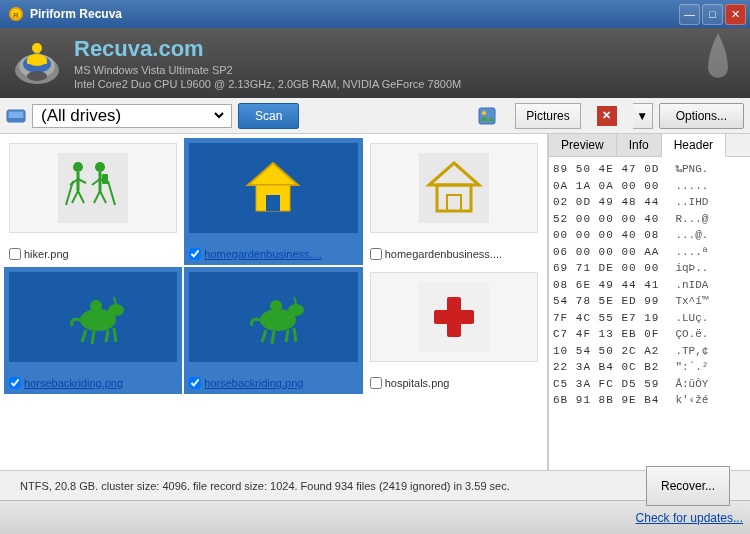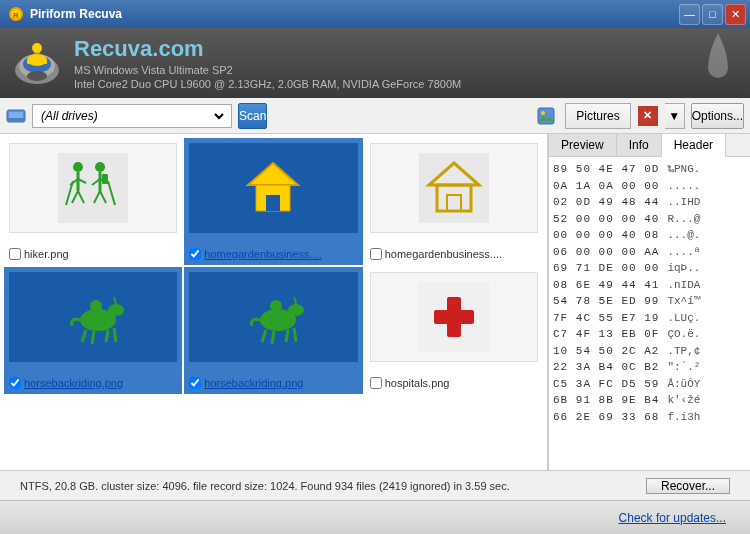--- a/index.html
+++ b/index.html
@@ -103,28 +103,27 @@
       background: white;
       height: 24px;
       padding: 0 4px;
       gap: 4px;
       min-width: 200px;
     }
     .drive-select select {
       border: none;
       outline: none;
       background: transparent;
-      font-size: 12px;
+      font-size: 17px;
       flex: 1;
       cursor: pointer;
-      font-style: italic;
     }
     .btn {
       height: 26px;
-      padding: 0 0;
+      padding: 0 16px;
       border: 1px solid #999;
       background: linear-gradient(to bottom, #f8f8f8, #e0e0e0);
       cursor: pointer;
       font-size: 12px;
       border-radius: 2px;
     }
     .btn-primary {
       background: linear-gradient(to bottom, #4a90d9, #2a70b9);
       color: white;
       border-color: #1a60a9;
@@ -261,56 +260,56 @@
     .hex-content {
       flex: 1;
       overflow: auto;
       padding: 4px;
       font-family: 'Courier New', monospace;
       font-size: 11px;
       background: white;
     }
     .hex-row {
       display: flex;
-      gap: 8px;
+      gap: 16px;
       line-height: 1.5;
     }
     .hex-bytes { color: #333; letter-spacing: 1px; }
     .hex-chars { color: #555; }
 
     
     .status-bar {
       height: 30px;
       background: #f0f0f0;
       border-top: 1px solid #ccc;
       display: flex;
       align-items: center;
       padding: 0 20px;
       font-size: 11px;
       color: #333;
     }
     .status-spacer { flex: 1; }
     .recover-btn {
-      height: 16px;
+      height: 40px;
       padding: 0 14px;
       border: 1px solid #999;
       background: linear-gradient(to bottom, #f8f8f8, #e0e0e0);
       cursor: pointer;
       font-size: 12px;
     }
 
     
     .bottom-bar {
       height: 34px;
       background: linear-gradient(to bottom, #e8e8e8, #d0d0d0);
       border-top: 1px solid #bbb;
       display: flex;
       align-items: center;
       justify-content: flex-end;
-      padding: 0 24px;
+      padding: 0 7px;
     }
     .update-link {
       color: #0645ad;
       text-decoration: underline;
       cursor: pointer;
       font-size: 12px;
     }
   </style>
 </head>
 <body>
@@ -361,21 +360,21 @@
     <rect x="3" y="5" width="14" height="8" rx="1" fill="#7ab0f0"></rect>
     <rect x="1" y="11" width="18" height="4" rx="1" fill="#4a7fc0"></rect>
   </svg>
   <div class="drive-select">
     <select>
       <option>(All drives)</option>
     </select>
   </div>
   <button class="btn btn-primary">Scan</button>
   <div class="toolbar-spacer"></div>
-  <div style="display:flex;align-items:center;gap:7px;">
+  <div style="display:flex;align-items:center;gap:16px;">
     <svg width="18" height="18" viewBox="0 0 18 18" style="margin-right:3px;">
       <rect x="1" y="1" width="16" height="16" rx="2" fill="#5a8fd0" stroke="#3a6fb0"></rect>
       <circle cx="6" cy="6" r="2" fill="#ffd000"></circle>
       <path d="M2 14 L6 9 L10 13 L13 10 L16 14Z" fill="#4a9f40"></path>
     </svg>
     <button class="pictures-btn">
       <span>Pictures</span>
     </button>
     <button class="filter-close">✕</button>
     <div class="filter-arrow">▼</div>
@@ -581,24 +580,20 @@
           <span class="hex-chars">":´.²</span>
         </div>
         <div class="hex-row">
           <span class="hex-bytes">C5 3A FC D5 59</span>
           <span class="hex-chars">Å:üÕY</span>
         </div>
         <div class="hex-row">
           <span class="hex-bytes">6B 91 8B 9E B4</span>
           <span class="hex-chars">k'‹žé</span>
         </div>
-        <div class="hex-row">
-          <span class="hex-bytes">66 2E 69 33 68</span>
-          <span class="hex-chars">f.i3h</span>
-        </div>
       </div>
   </div>
 
 </div>
 
 <div class="status-bar">
   <span>NTFS, 20.8 GB. cluster size: 4096. file record size: 1024. Found 934 files (2419 ignored) in 3.59 sec.</span>
   <div class="status-spacer"></div>
   <button class="recover-btn">Recover...</button>
 </div>

